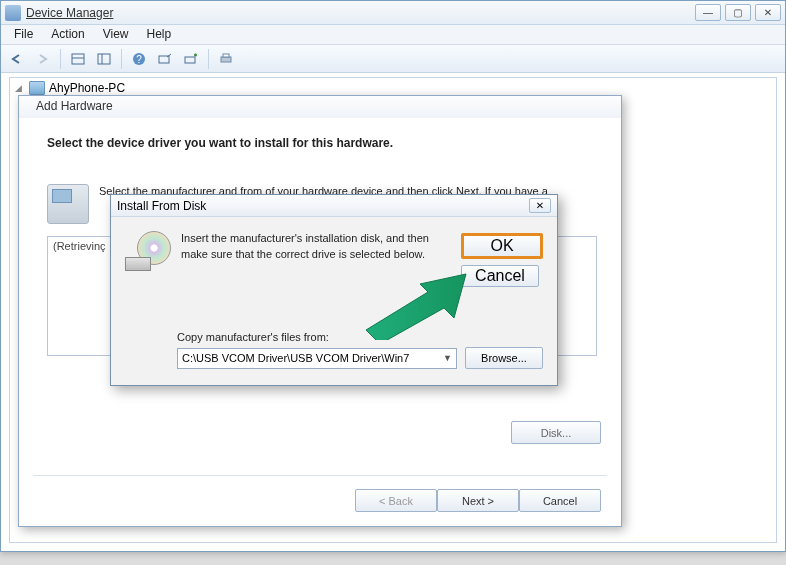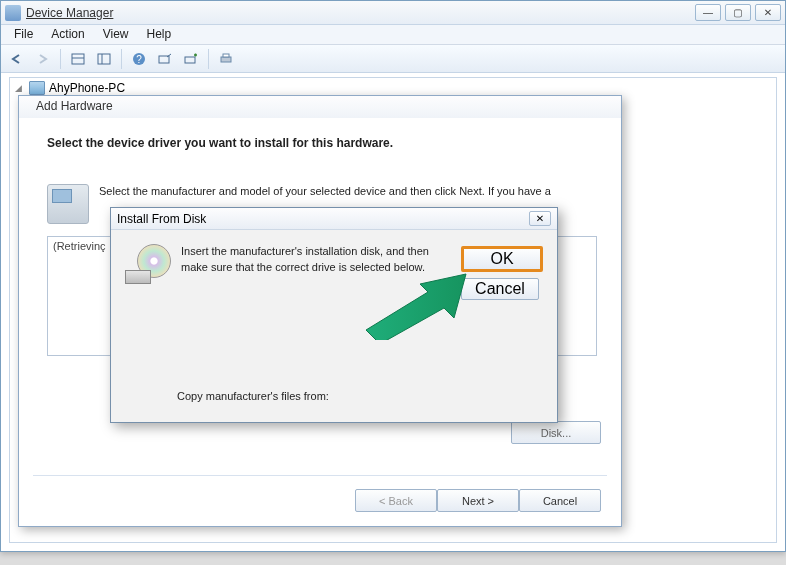--- a/index.html
+++ b/index.html
@@ -57,21 +57,21 @@
 .wizfoot { position:absolute; bottom:14px; right:20px; display:flex; gap:0; }
 .wbtn { width:82px; height:23px; border:1px solid #9fb4cb; background:linear-gradient(#fdfefe,#e6ecf4); font-size:11px; color:#333; border-radius:2px; cursor:pointer; }
 .wbtn.disabled { color:#999; }
 .wizrule { border:0; border-top:1px solid #d8e2ef; margin:0 14px; position:absolute; left:0; right:0; bottom:50px; }
 
 
 .havedisk { position:absolute; right:20px; top:325px; width:90px; height:23px; border:1px solid #9fb4cb; background:linear-gradient(#fdfefe,#e6ecf4); font-size:11px; color:#666; border-radius:2px; }
 
 
 .ifd {
-  position: absolute; left: 110px; top: 207px; width: 448px; height: 216px;
+  position: absolute; left: 110px; top: 194px; width: 448px; height: 192px;
   border: 1px solid #7690ab; background: #f2f2f2;
   box-shadow: 4px 4px 12px rgba(0,0,0,.35);
 }
 .ifdtitle { height: 22px; background: linear-gradient(#fdfdfe,#e9eef5); border-bottom:1px solid #cdd8e5; display:flex; align-items:center; justify-content:space-between; padding:0 6px; font-size:12px;}
 .ifdtitle .closebtn { width:22px; height:15px; border:1px solid #a7bbd1; background:linear-gradient(#fff,#e5ecf5); font-size:10px; cursor:pointer; border-radius:2px;}
 .ifdbody { padding: 14px 14px 0 14px; display:flex; gap:10px; }
 .diskicon { width:46px; height:40px; flex-shrink:0; position:relative; }
 .diskicon .disc{ width:34px;height:34px;border-radius:50%;background:radial-gradient(circle,#fff 14%,#d6bfe8 18%,#bfe8d1 45%,#e8e0bf 70%,#d6bfe8 90%); border:1px solid #999; position:absolute; right:0; top:0;}
 .diskicon .drive{ width:26px;height:14px;background:linear-gradient(#e5e5e5,#bcbcbc);border:1px solid #888;position:absolute;left:0;bottom:0;}
 .ifdtext { font-size: 11px; color:#222; line-height:1.45; width:260px;}
@@ -171,21 +171,21 @@
     </div>
   </div>
 </div>
 
 <div class="wizard">
   <div class="wizhdr">Add Hardware</div>
   <div class="wizbody">
     <div class="heading">Select the device driver you want to install for this hardware.</div>
     <div class="inforow">
       <div class="devicon"></div>
-      <div class="infotext">Select the manufacturer and model of your selected device and then click Next. If you have a</div>
+      <div class="infotext">Select the manufacturer and from of your hardware device and then click Next. If you have a</div>
     </div>
     <div class="listbox">
       <span>(Retrievinç</span>
     </div>
   </div>
   <button class="havedisk">Disk...</button>
   <hr class="wizrule">
   <div class="wizfoot">
     <button class="wbtn disabled">&lt; Back</button>
     <button class="wbtn">Next &gt;</button>
@@ -204,20 +204,27 @@
         <div class="drive"></div>
     </div>
     <div class="ifdtext">Insert the manufacturer's installation disk, and then make sure that the correct drive is selected below.</div>
   </div>
   <div class="ifdbtns">
     <button class="ifdbtn okhl">OK</button>
     <button class="ifdbtn">Cancel</button>
   </div>
   <div class="ifdlower">
     <label>Copy manufacturer's files from:</label>
+    <div class="pathrow">
+      <div class="pathselect">
+        <span>C:\USB VCOM Driver\USB VCOM Driver\Win7</span>
+        <span class="dd">▼</span>
+      </div>
+      <button class="browsebtn">Browse...</button>
+    </div>
   </div>
 </div>
 
 <svg class="arrow" viewBox="0 0 120 70">
   <defs>
     <linearGradient id="g" x1="0" y1="0" x2="1" y2="0">
       <stop offset="0" stop-color="#1fae7a"></stop>
         <stop offset="1" stop-color="#16945f"></stop>
     </linearGradient>
   </defs>

